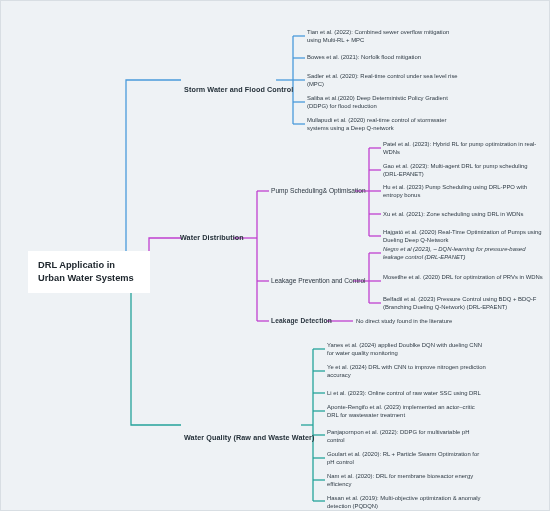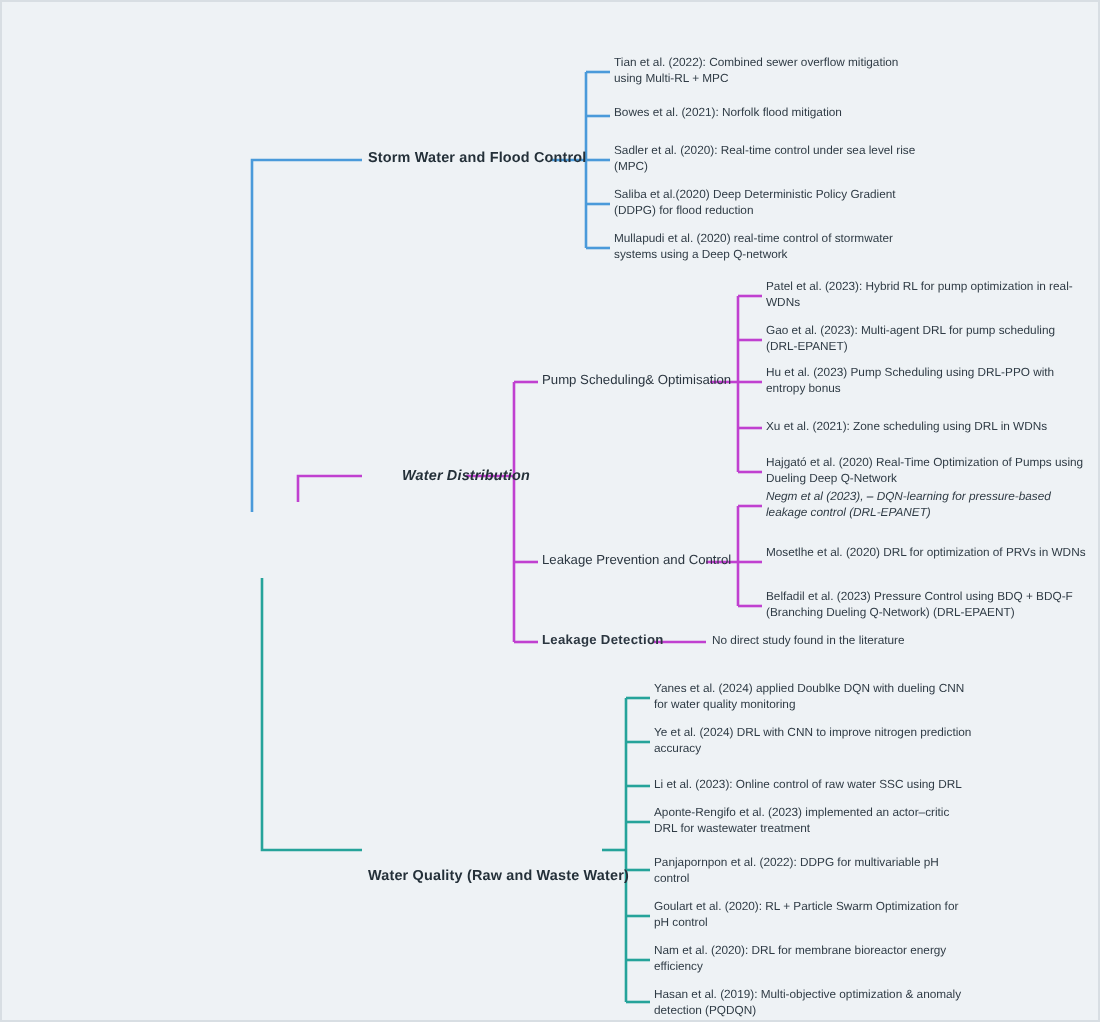--- a/index.html
+++ b/index.html
@@ -117,30 +117,31 @@
     <path d="M312,348 L324,348" stroke="#25a39a" stroke-width="1.3" fill="none"></path>
     <path d="M312,370 L324,370" stroke="#25a39a" stroke-width="1.3" fill="none"></path>
     <path d="M312,392 L324,392" stroke="#25a39a" stroke-width="1.3" fill="none"></path>
     <path d="M312,410 L324,410" stroke="#25a39a" stroke-width="1.3" fill="none"></path>
     <path d="M312,434 L324,434" stroke="#25a39a" stroke-width="1.3" fill="none"></path>
     <path d="M312,457 L324,457" stroke="#25a39a" stroke-width="1.3" fill="none"></path>
     <path d="M312,479 L324,479" stroke="#25a39a" stroke-width="1.3" fill="none"></path>
     <path d="M312,500 L324,500" stroke="#25a39a" stroke-width="1.3" fill="none"></path>
   </svg>
 
+  <div class="node root" style="left:27px; top:250px;">DRL Applicatio in Urban Water Systems</div>
 
-  <div class="node branch" style="left:183px; top:73px;text-align:right;">Storm Water and Flood Control</div>
+  <div class="node branch" style="left:183px; top:84px;text-align:right;">Storm Water and Flood Control</div>
 
   <div class="node leaf" style="left:306px; top:28px;">Tian et al. (2022): Combined sewer overflow mitigation using Multi-RL + MPC</div>
   <div class="node leaf" style="left:306px; top:53px;">Bowes et al. (2021): Norfolk flood mitigation</div>
   <div class="node leaf" style="left:306px; top:72px;">Sadler et al. (2020): Real-time control under sea level rise (MPC)</div>
   <div class="node leaf" style="left:306px; top:94px;">Saliba et al.(2020) Deep Deterministic Policy Gradient (DDPG) for flood reduction</div>
   <div class="node leaf" style="left:306px; top:116px;">Mullapudi et al. (2020)  real-time control of stormwater systems using a Deep Q-network</div>
 
-  <div class="node branch" style="left:200px; top:232px;font-style:italic;">Water Distribution</div>
+  <div class="node branch" style="left:179px; top:232px;">Water Distribution</div>
 
   <div class="node subbranch" style="left:270px; top:186px;">Pump Scheduling&amp; Optimisation</div>
   <div class="node subbranch" style="left:270px; top:276px;">Leakage Prevention and Control</div>
   <div class="node subbranch bold" style="left:270px; top:316px;">Leakage Detection</div>
 
   <div class="node leaf narrow" style="left:382px; top:140px;">Patel et al. (2023): Hybrid RL for pump optimization in real-WDNs</div>
   <div class="node leaf narrow" style="left:382px; top:162px;">Gao et al. (2023): Multi-agent DRL for pump scheduling (DRL-EPANET)</div>
   <div class="node leaf narrow" style="left:382px; top:183px;">Hu et al. (2023) Pump Scheduling using DRL-PPO with entropy bonus</div>
   <div class="node leaf narrow" style="left:382px; top:210px;">Xu et al. (2021): Zone scheduling using DRL in WDNs</div>
   <div class="node leaf narrow" style="left:382px; top:228px;">Hajgató et al. (2020) Real-Time Optimization of Pumps using Dueling Deep Q-Network</div>

